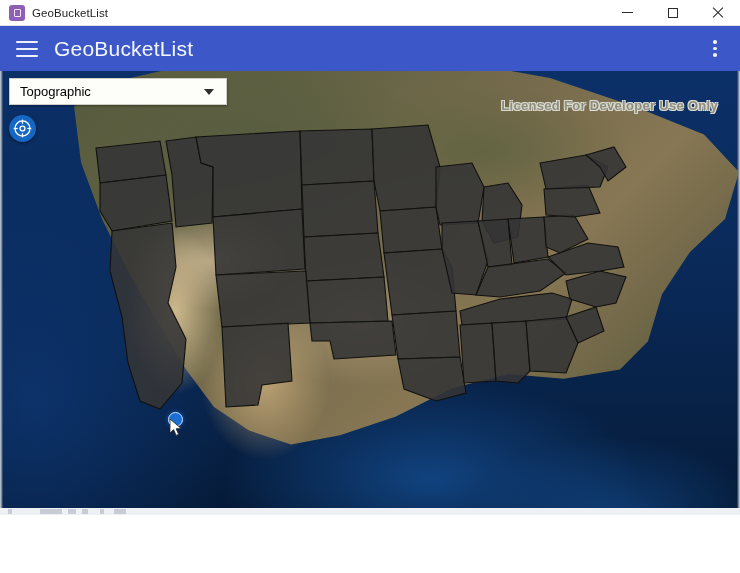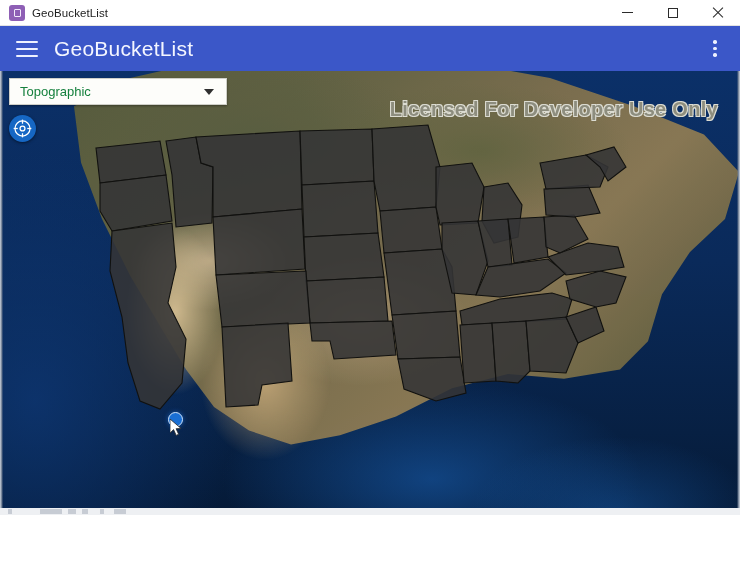--- a/index.html
+++ b/index.html
@@ -154,21 +154,21 @@
     position: absolute; left: 9px; top: 7px;
     width: 218px; height: 27px;
     background: #fdfdfa;
     border: 1px solid #cfcfc8;
     box-shadow: 0 1px 2px rgba(0,0,0,.35);
     display: flex; align-items: center;
     box-sizing: border-box;
     z-index: 6;
   }
   .basemap-select .lbl {
-    font-size: 13px; color: #15803d;
+    font-size: 13px; color: #000000;
     margin-left: 10px; flex: 1 1 auto;
     white-space: nowrap; overflow: hidden; text-overflow: ellipsis;
   }
   .caret {
     margin-right: 12px; flex: 0 0 auto;
     width: 0; height: 0;
     border-left: 5px solid transparent;
     border-right: 5px solid transparent;
     border-top: 6px solid #2f2f2f;
   }
@@ -180,21 +180,21 @@
     background: #1667c4;
     box-shadow: 0 1px 3px rgba(0,0,0,.5);
     display: flex; align-items: center; justify-content: center;
     z-index: 6;
   }
   .locate-btn svg { display: block; }
 
   
   .watermark {
     position: absolute; right: 22px; top: 27px;
-    font-size: 20px; font-weight: bold;
+    font-size: 13px; font-weight: bold;
     color: #8d8d7e;
     letter-spacing: 0.3px;
     white-space: nowrap;
     text-shadow:
       -1px -1px 0 #dcdcd2,  1px -1px 0 #dcdcd2,
       -1px  1px 0 #dcdcd2,  1px  1px 0 #dcdcd2;
     z-index: 5;
     pointer-events: none;
   }
 

